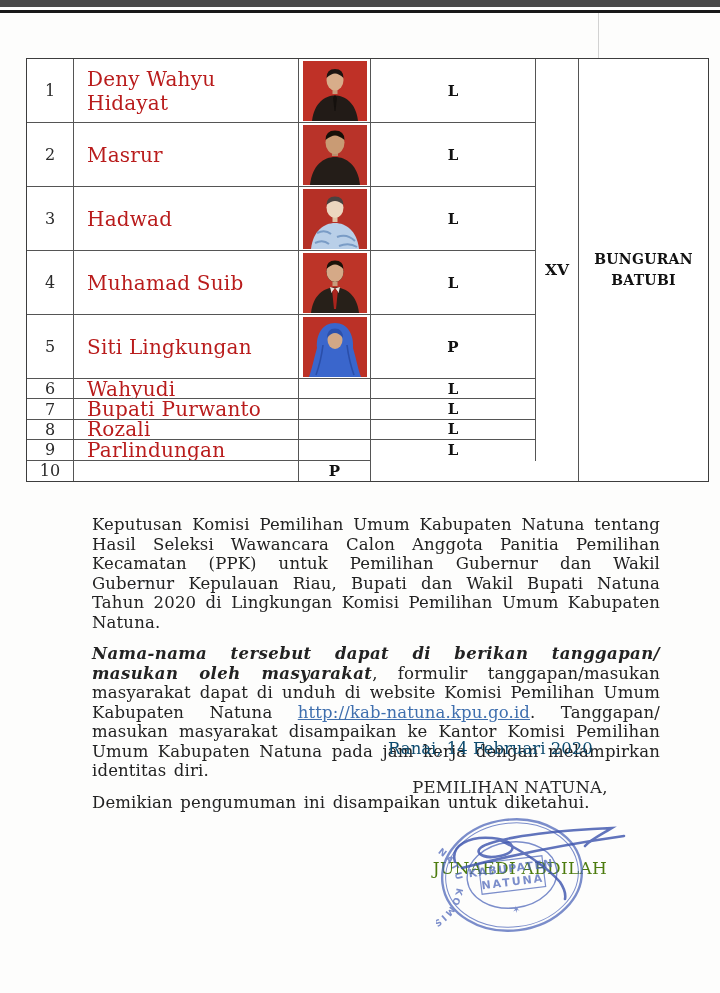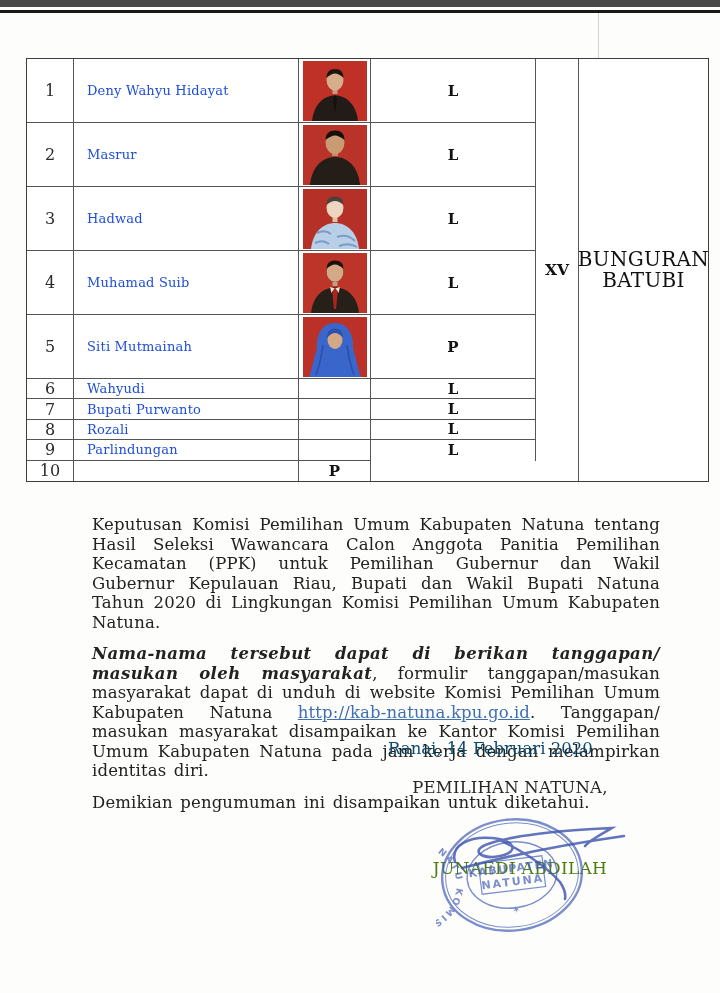--- a/index.html
+++ b/index.html
@@ -15,26 +15,26 @@
   .ppk-table{
     position:absolute;left:26px;top:58px;
     display:grid;
     grid-template-columns:47px 225px 72px 165px 43px 129px;
     grid-template-rows:repeat(5,64px) repeat(5,20.4px);
     border:1.5px solid #3d3d3d;
     background:#fff;
   }
   .cell{border-right:1px solid #555;border-bottom:1px solid #555;display:flex;align-items:center;overflow:hidden;}
   .cell.no{justify-content:center;font-size:16px;color:#2a2a2a;}
-  .cell.name{padding-left:13px;font-size:13px;color:#1d4ed8;letter-spacing:.2px;}
+  .cell.name{padding-left:13px;font-size:20px;color:#b91c1c;letter-spacing:.2px;}
   .cell.photo-cell{justify-content:center;}
   .cell.gender{justify-content:center;font-size:15px;font-weight:bold;color:#111;}
   .cell.merged{grid-row:1/11;border-bottom:none;flex-direction:column;justify-content:center;text-align:center;}
   .cell.xv{grid-column:5;font-weight:bold;font-size:15.5px;color:#111;}
-  .cell.district{grid-column:6;border-right:none;font-weight:normal;font-size:20px;line-height:21px;color:#111;letter-spacing:.3px;}
+  .cell.district{grid-column:6;border-right:none;font-weight:bold;font-size:14px;line-height:21px;color:#111;letter-spacing:.3px;}
   .ppk-table > .cell:nth-last-child(-n+4){border-bottom:none;}
   .photo-svg{display:block;}
 
   
   .para-block{position:absolute;left:80px;top:503px;width:592px;font-size:16.5px;line-height:19.5px;text-align:justify;color:#222;word-spacing:2px;letter-spacing:.15px;}
   .para-block p{margin:12px;}
   .bold-italic{font-weight:bold;font-style:italic;letter-spacing:.4px;}
   .doc-link{color:#3f6fae;text-decoration:underline;cursor:pointer;}
 
   
@@ -116,21 +116,21 @@
         <polygon points="37,34 32,35.5 35.5,40" fill="#e9e5de"></polygon>
         <polygon points="32,35 34.8,38.5 33,56 31,56 29.2,38.5" fill="#ab241d"></polygon>
         <ellipse cx="32" cy="18.5" rx="8.5" ry="10.5" fill="#d5a website87"></ellipse>
         <ellipse cx="32" cy="18.5" rx="8.5" ry="10.5" fill="#d5a987"></ellipse>
         <path d="M23.5,16 Q23.5,7.5 32,7.5 Q40.5,7.5 40.5,16 Q36,11.5 32,11.5 Q28,11.5 23.5,16 Z" fill="#1b1209"></path>
       </svg>
     </div>
     <div class="cell gender">L</div>
 
     <div class="cell no">5</div>
-    <div class="cell name">Siti Mutmainah</div>
+    <div class="cell name">Siti Lingkungan</div>
     <div class="cell photo-cell">
       <svg class="photo-svg" width="64" height="60" viewBox="0 0 64 60">
         <rect width="64" height="60" fill="#bb3127"></rect>
         <path d="M32,6 C19,6 13,18 14,31 C10,45 9,52 6,60 L58,60 C55,52 54,45 50,31 C51,18 45,6 32,6 Z" fill="#3a66cc"></path>
         <path d="M20,28 Q18,44 13,58 M44,28 Q46,44 51,58" stroke="#2748a0" stroke-width="1.6" fill="none" opacity=".8"></path>
         <ellipse cx="32" cy="23" rx="7.5" ry="9" fill="#d3a886"></ellipse>
         <path d="M24,21 Q24,11.5 32,11.5 Q40,11.5 40,21 Q36,16 32,16 Q28,16 24,21 Z" fill="#2c50ab"></path>
       </svg>
     </div>
     <div class="cell gender">P</div>

